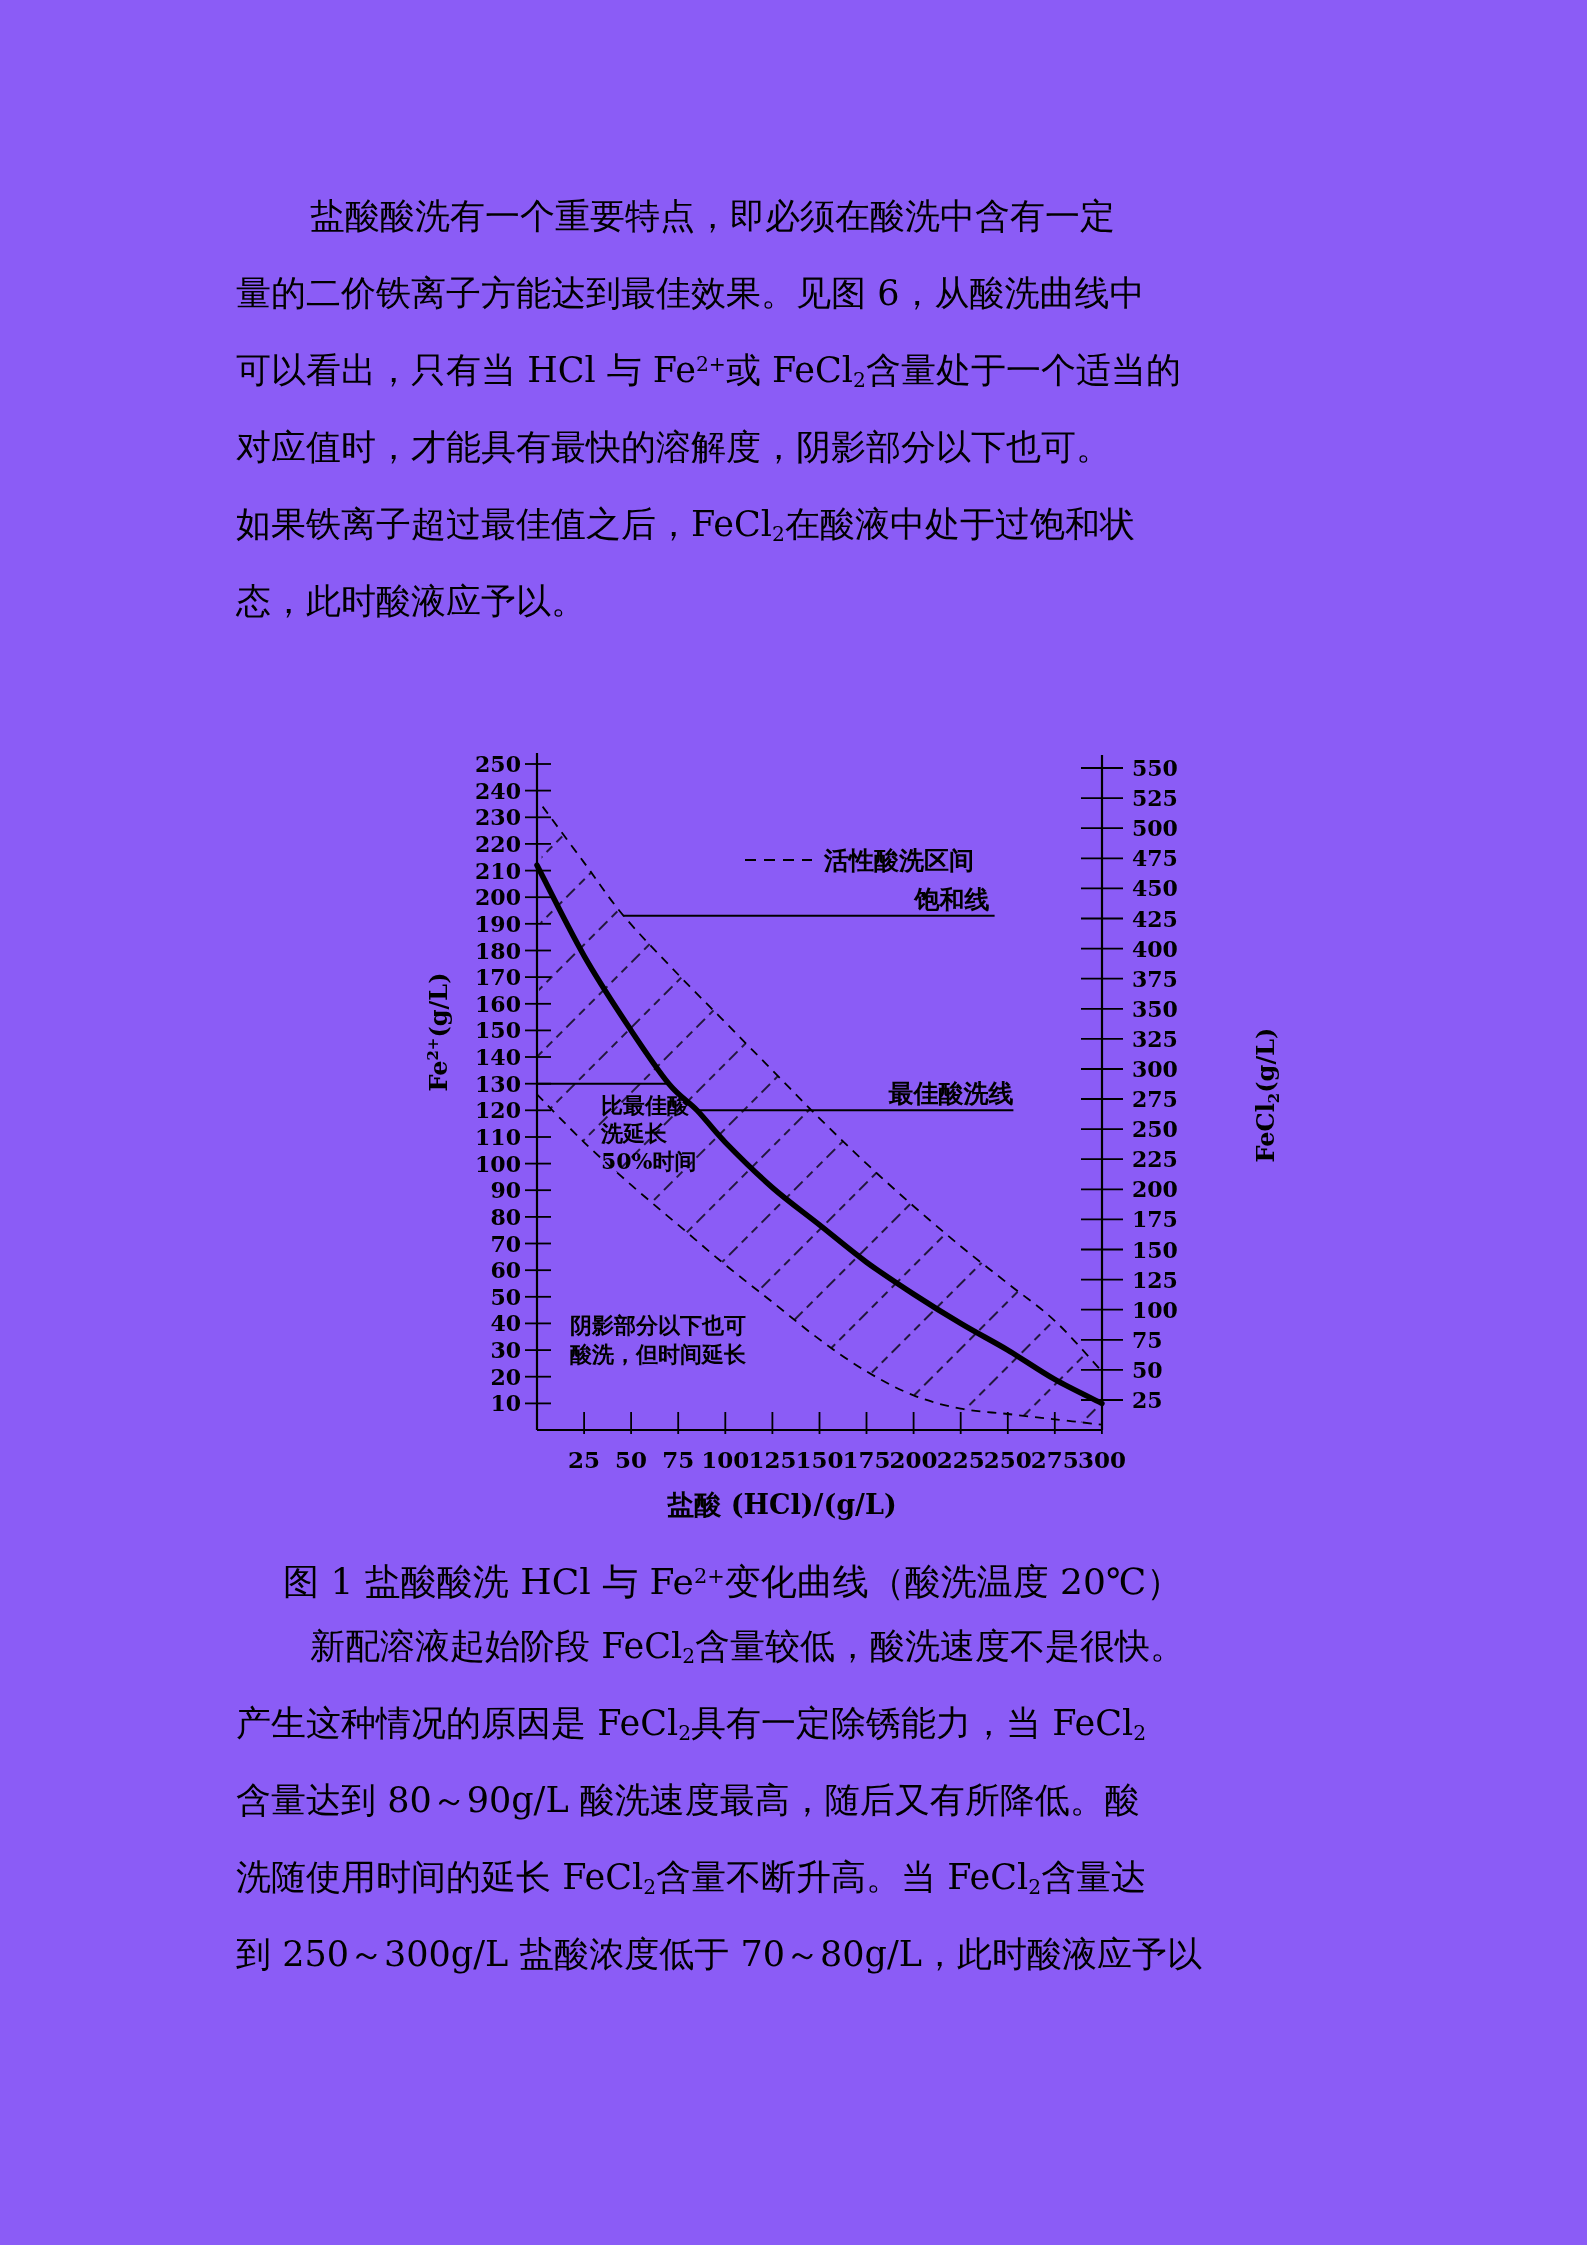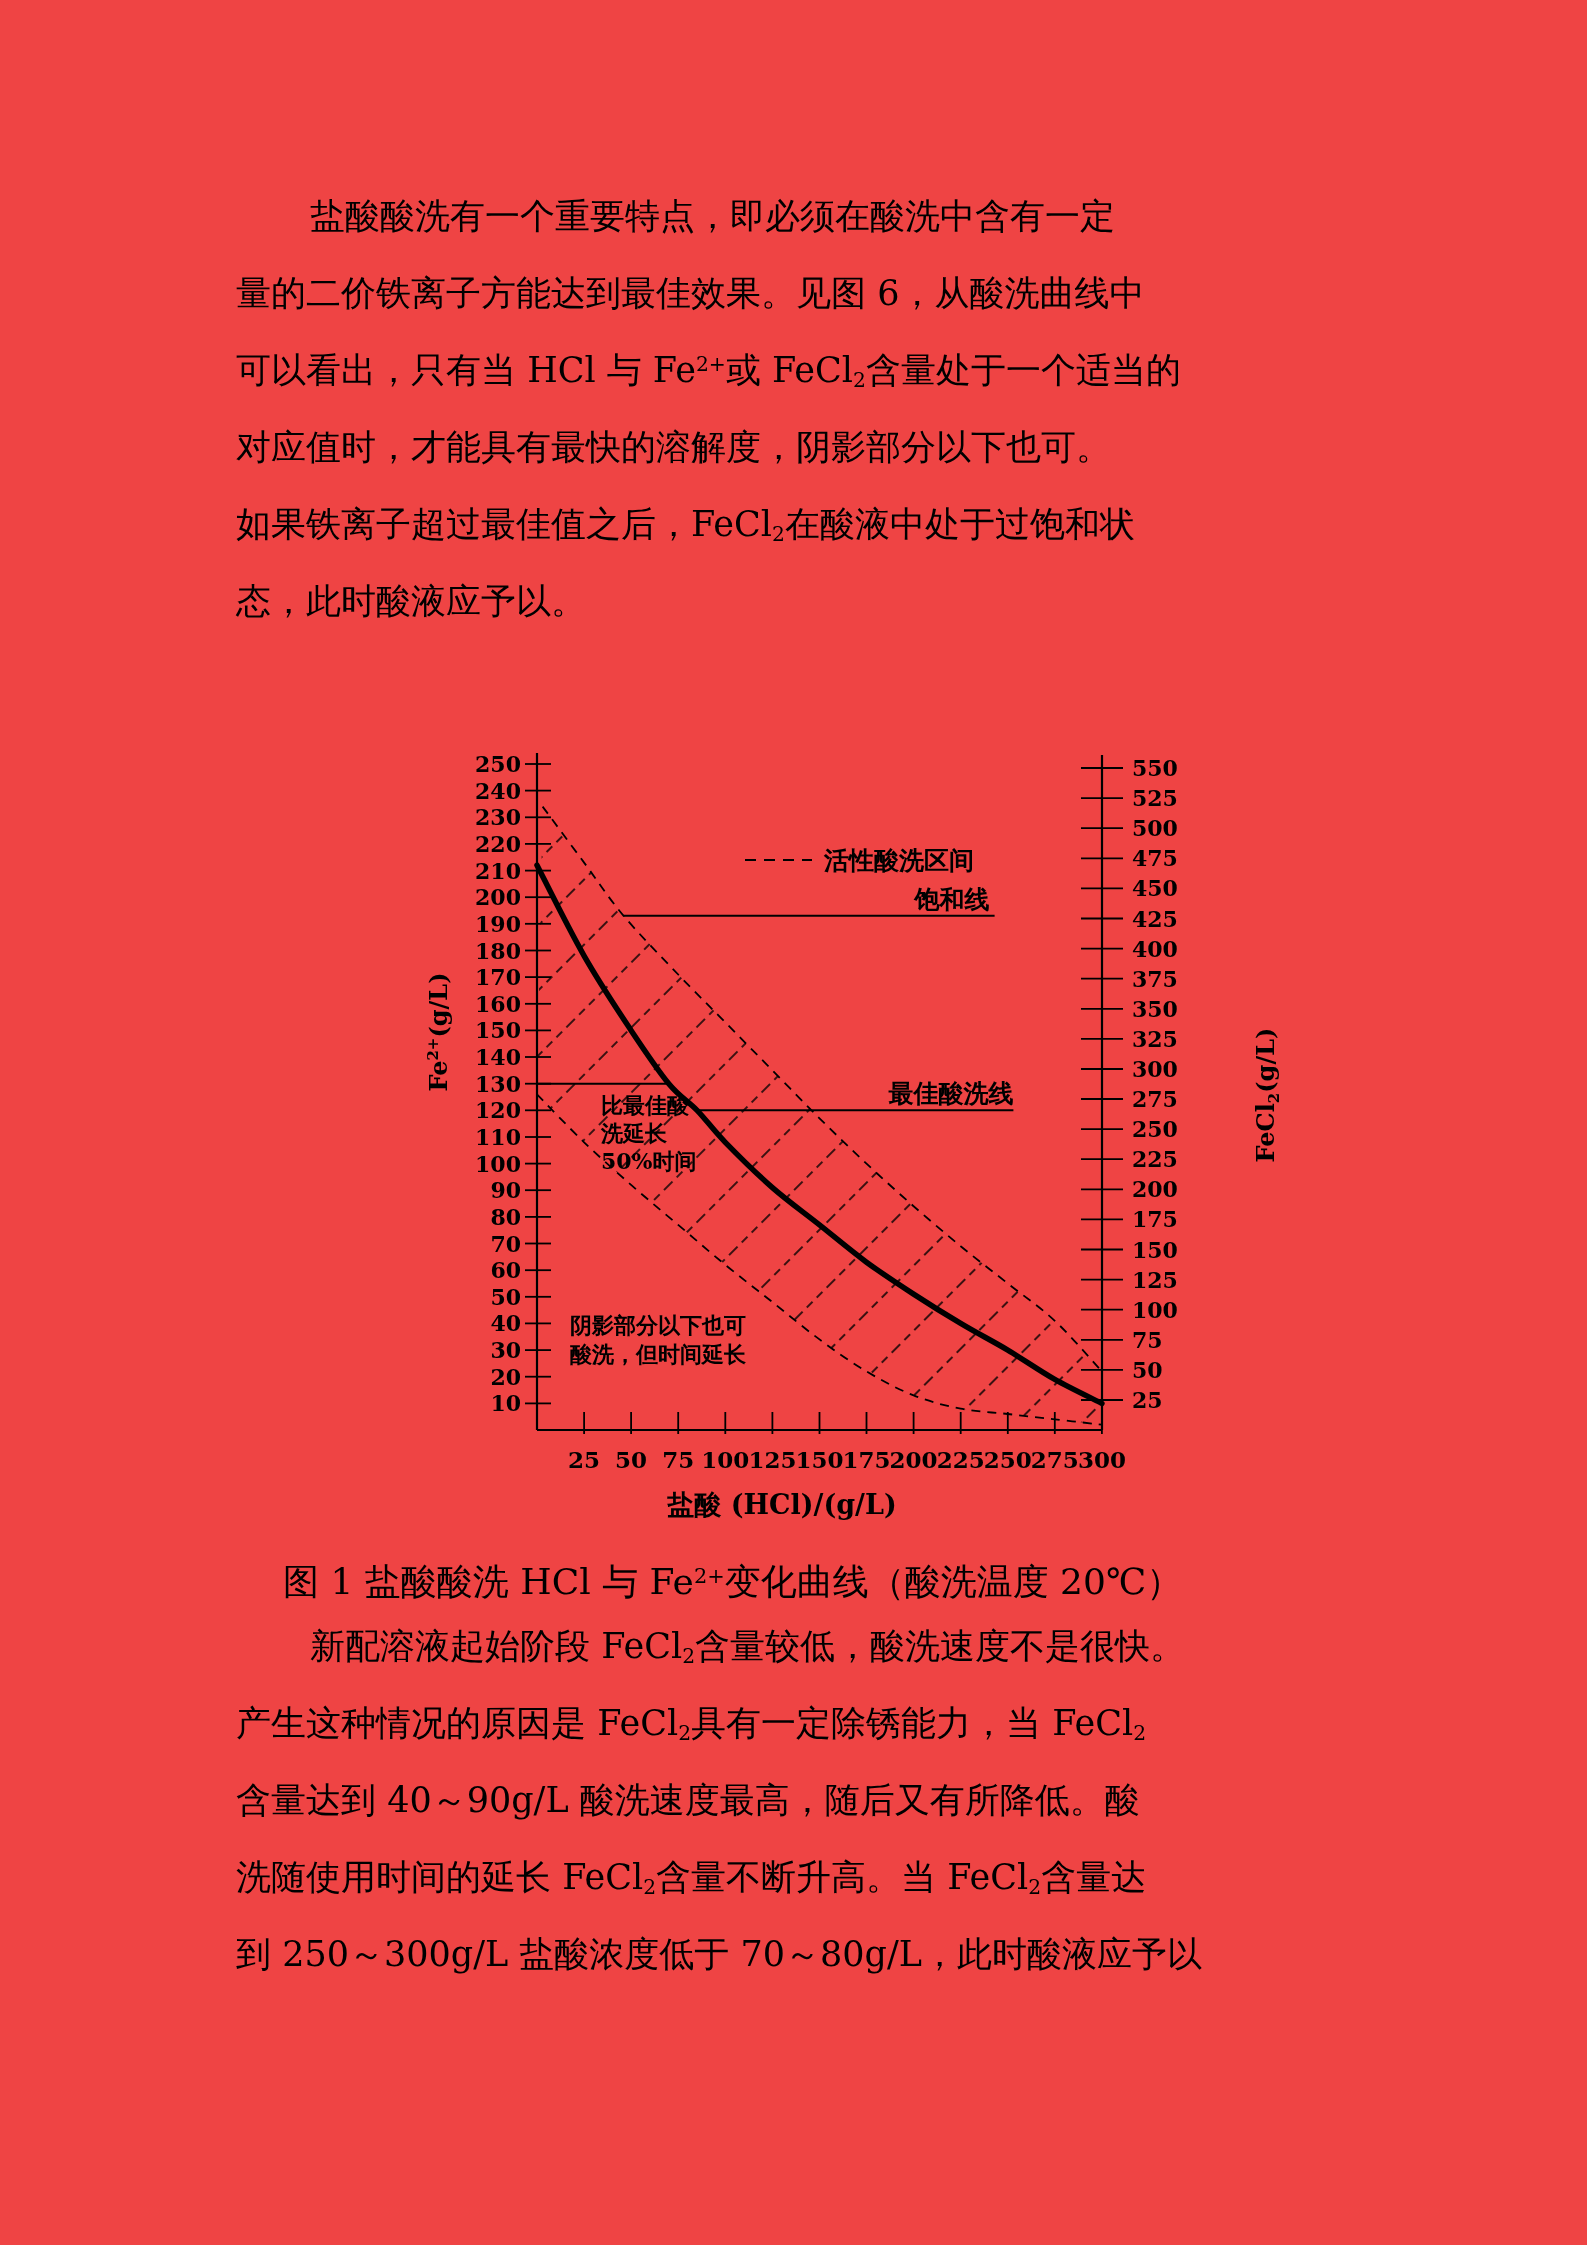--- a/index.html
+++ b/index.html
@@ -1,18 +1,18 @@
 <!DOCTYPE html>
 <html><head>
 <meta charset="utf-8">
 <style>
   html,body{margin:0;padding:0;background:#e8e8e8;}
   .page{
     position:relative; width:1587px; height:2245px; margin:0 auto;
-    background:#ef4444; color:#000;
+    background:#8b5cf6; color:#000;
     font-family:"DejaVu Serif","Liberation Serif",serif;
     overflow:hidden;
   }
   .textblock{position:absolute; left:236px; font-size:35px; color:#000;}
   .textblock .line{height:77px; line-height:77px; white-space:nowrap;}
   .textblock .line.indent{padding-left:74px;}
   sup,sub{font-size:0.58em; line-height:0;}
   sup{vertical-align:0.55em;}
   sub{vertical-align:-0.25em;}
   #para1{top:178px;}
@@ -195,17 +195,17 @@
         </g>
         <text transform="translate(447 1032) rotate(-90)" text-anchor="middle" font-size="24" font-family="DejaVu Serif, Liberation Serif, serif" font-weight="bold"><tspan>Fe</tspan><tspan dy="-9" font-size="15">2+</tspan><tspan dy="9">​</tspan><tspan>(g/L)</tspan></text>
         <text transform="translate(1274 1095) rotate(-90)" text-anchor="middle" font-size="24" font-family="DejaVu Serif, Liberation Serif, serif" font-weight="bold"><tspan>FeCl</tspan><tspan dy="5" font-size="15">2</tspan><tspan dy="-5">​</tspan><tspan>(g/L)</tspan></text>
         <text x="782" y="1514" text-anchor="middle" font-size="27" font-family="DejaVu Serif, Liberation Serif, serif" font-weight="bold">盐酸 (HCl)/(g/L)</text>
       </svg>
     </div>
   <div id="caption">图 1 盐酸酸洗 HCl 与 Fe<sup>2+</sup>变化曲线（酸洗温度 20℃）</div>
   <div class="textblock" id="para2">
       <div class="line indent">新配溶液起始阶段 FeCl<sub>2</sub>含量较低，酸洗速度不是很快。</div>
       <div class="line">产生这种情况的原因是 FeCl<sub>2</sub>具有一定除锈能力，当 FeCl<sub>2</sub></div>
-      <div class="line">含量达到 40～90g/L 酸洗速度最高，随后又有所降低。酸</div>
+      <div class="line">含量达到 80～90g/L 酸洗速度最高，随后又有所降低。酸</div>
       <div class="line">洗随使用时间的延长 FeCl<sub>2</sub>含量不断升高。当 FeCl<sub>2</sub>含量达</div>
       <div class="line">到 250～300g/L 盐酸浓度低于 70～80g/L，此时酸液应予以</div>
     </div>
 </div>
 
 </body></html>

